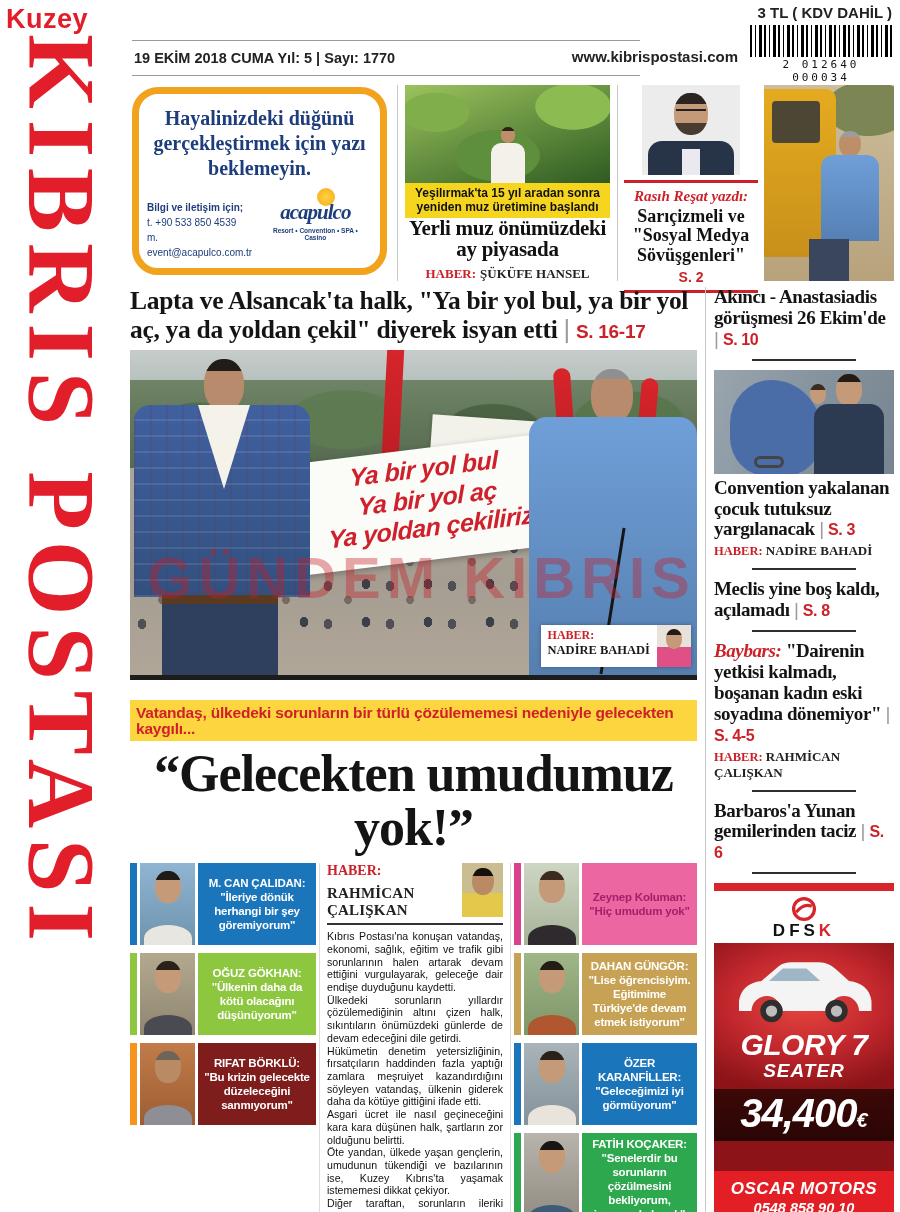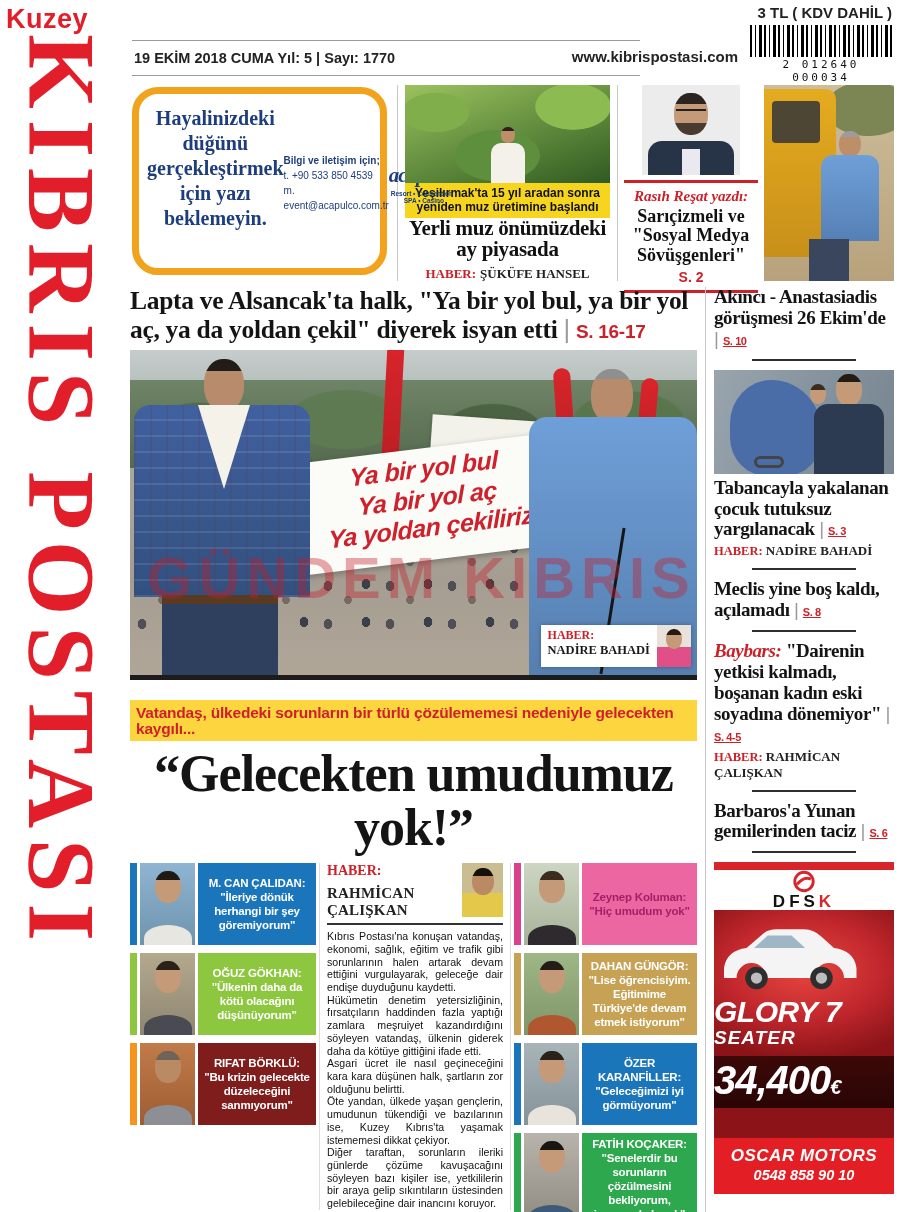--- a/index.html
+++ b/index.html
@@ -32,23 +32,23 @@
   .website{position:absolute;top:48px;right:156px;font:700 15px var(--sans);color:#222;}
   .dateline{position:absolute;left:2px;top:40px;width:508px;border-top:1px solid #9a9a9a;
             border-bottom:1px solid #9a9a9a;padding:9px 2px;font:700 14.5px var(--sans);color:#222;}
 
   
   .teasers{display:flex;height:196px;margin-top:3px;}
   .t-sep{border-right:1px solid var(--rule);}
 
   .ad-acapulco{width:268px;flex:0 0 268px;padding:2px 10px 2px 2px;}
   .acap-box{height:188px;border:7px solid #f2a31e;border-radius:26px;background:#fff;
-            padding:12px 8px 8px;display:flex;flex-direction:row;justify-content:space-between;}
+            padding:12px 8px 8px;display:flex;flex-direction:column;justify-content:space-between;}
   .acap-head{font:700 20px var(--serif);color:#1d3d7c;text-align:center;line-height:1.25;}
-  .acap-bottom{display:flex;align-items:center;justify-content:space-between;}
+  .acap-bottom{display:flex;align-items:flex-start;justify-content:space-between;}
   .acap-contact{font:700 10px var(--sans);color:#1d3d7c;line-height:1.5;}
   .acap-contact .thin{font-weight:400;}
   .acap-logo{text-align:center;position:relative;padding-right:4px;}
   .acap-sun{position:absolute;top:-12px;left:50%;width:18px;height:18px;border-radius:50%;
             background:radial-gradient(#ffd23d,#f6a81c);}
   .acap-name{font:italic 800 21px var(--serif);color:#1d3d7c;letter-spacing:-1px;}
   .acap-tag{font:700 6.5px var(--sans);color:#1d3d7c;margin-top:2px;}
 
   .banana{width:220px;flex:0 0 220px;padding:0 7px;}
   .banana-photo{height:98px;position:relative;background:
@@ -196,46 +196,46 @@
   .fb-name{display:block;color:#222;font:700 15px var(--serif);margin-top:6px;letter-spacing:.2px;}
   .fb-photo{width:52px;height:54px;position:relative;background:linear-gradient(#cbbd92 56%,#e3c84a 56%);}
   .fb-photo::before{content:"";position:absolute;top:5px;left:50%;transform:translateX(-50%);
      width:22px;height:27px;border-radius:46%;background:linear-gradient(#17110c 0 30%,#b98a63 30%);}
   .fbody{margin-top:5px;font:500 10.6px/1.2 var(--sans);text-align:justify;color:#111;}
   .fbody p{margin:0;}
 
   
   .rail{flex:1;padding-left:8px;}
   .rh{font:700 19px/1.1 var(--serif);letter-spacing:-.4px;color:#141414;}
-  .rh .pref{font-size:11px;text-decoration:underline;}
+  .rh .pref{font-size:16px;}
   .rlead{color:#cc2128;font-style:italic;}
   .rdiv{height:2px;background:#2e2e2e;width:58%;margin:9px auto;}
   .rby{font-family:var(--serif);font-weight:700;font-size:12.5px;margin-top:3px;}
   .rby .by-label{font-size:12.5px;}
   .arrest{height:104px;margin:2px 0 4px;position:relative;overflow:hidden;
      background:linear-gradient(110deg,#9aa5ad 0%,#8795a0 45%,#76858f 100%);}
   .a-drape{position:absolute;left:16px;top:10px;width:92px;height:96px;background:#4a6da8;
            border-radius:45% 55% 40% 40%;}
   .a-cuff{position:absolute;left:40px;bottom:6px;width:30px;height:12px;border:3px solid #444;border-radius:8px;background:none;}
   .a-officer{position:absolute;right:8px;top:4px;width:74px;height:100px;}
   .a-officer::before{content:"";position:absolute;top:0;left:50%;transform:translateX(-50%);
      width:26px;height:32px;border-radius:46%;background:linear-gradient(#241c14 0 24%,#c49a78 24%);}
   .a-officer::after{content:"";position:absolute;top:30px;left:50%;transform:translateX(-50%);
      width:70px;height:70px;border-radius:14px 14px 0 0;background:#2c3a52;}
   .a-woman{position:absolute;left:96px;top:14px;width:16px;height:20px;border-radius:46%;
      background:linear-gradient(#3a2c20 0 30%,#c49a78 30%);}
 
   
   .dfsk{margin-top:8px;}
   .dfsk-band{height:8px;background:#d8252b;}
-  .dfsk-logo{height:40px;background:#fff;display:flex;flex-direction:column;align-items:center;
+  .dfsk-logo{height:52px;background:#fff;display:flex;flex-direction:column;align-items:center;
              justify-content:center;}
   .dfsk-word{font:800 17px var(--sans);letter-spacing:4px;color:#111;line-height:1;}
   .dfsk-word .kred{color:#d8252b;}
-  .dfsk-main{height:228px;position:relative;text-align:left;padding-top:6px;
+  .dfsk-main{height:228px;position:relative;text-align:center;padding-top:6px;
      background:radial-gradient(140px 90px at 50% 26%,#e8473f 0%,#c1272d 55%,#8c1418 100%),
                 linear-gradient(#c1272d,#4a0b0a);}
   .dfsk-car{width:150px;margin:2px auto 0;}
   .dfsk-model{font:italic 800 30px var(--sans);color:#fff;letter-spacing:-.5px;line-height:1;}
   .dfsk-seat{font:italic 800 19px var(--sans);color:#fff;letter-spacing:1px;line-height:1.2;}
   .dfsk-pricewrap{background:linear-gradient(#3c0907,#2a0505);margin-top:6px;padding:4px 0 8px;}
   .dfsk-price{font:italic 800 40px var(--sans);color:#fff;letter-spacing:-1px;line-height:1;}
   .dfsk-cur{font:italic 800 20px var(--sans);color:#fff;}
   .dfsk-footer{background:#e31e25;color:#fff;text-align:center;padding:8px 2px 10px;}
   .dfsk-dealer{font:italic 800 17px var(--sans);letter-spacing:.5px;}
@@ -398,20 +398,21 @@
           <div class="fcol-b">
             <div class="fb-byline">
               <div>
                 <span class="fb-label">HABER:</span>
                 <span class="fb-name">RAHMİCAN ÇALIŞKAN</span>
               </div>
               <div class="fb-photo"></div>
             </div>
             <div class="fbody">
               <p>Kıbrıs Postası'na konuşan vatandaş, ekonomi, sağlık, eğitim ve trafik gibi sorunlarının halen artarak devam ettiğini vurgulayarak, geleceğe dair endişe duyduğunu kaydetti.</p>
+              <p>Ülkedeki sorunların yıllardır çözülemediğinin altını çizen halk, sıkıntıların önümüzdeki günlerde de devam edeceğini dile getirdi.</p>
               <p>Hükümetin denetim yetersizliğinin, fırsatçıların haddinden fazla yaptığı zamlara meşruiyet kazandırdığını söyleyen vatandaş, ülkenin giderek daha da kötüye gittiğini ifade etti.</p>
               <p>Asgari ücret ile nasıl geçineceğini kara kara düşünen halk, şartların zor olduğunu belirtti.</p>
               <p>Öte yandan, ülkede yaşan gençlerin, umudunun tükendiği ve bazılarının ise, Kuzey Kıbrıs'ta yaşamak istememesi dikkat çekiyor.</p>
               <p>Diğer taraftan, sorunların ileriki günlerde çözüme kavuşacağını söyleyen bazı kişiler ise, yetkililerin bir araya gelip sıkıntıların üstesinden gelebileceğine dair inancını koruyor.</p>
             </div>
           </div>
 
           <div class="fcol-c">
             <div class="quote-card">
               <div class="q-bar" style="background: rgb(217, 65, 140);"></div>
@@ -459,21 +460,21 @@
         <div class="rdiv"></div>
 
         <div class="arrest">
           <div class="a-woman"></div>
           <div class="a-drape"></div>
           <div class="a-cuff"></div>
           <div class="a-officer"></div>
         </div>
 
         <div class="rh">
-          <span>Tabancayla yakalanan çocuk tutuksuz yargılanacak</span>
+          <span>Convention yakalanan çocuk tutuksuz yargılanacak</span>
           <span class="pipe">|</span>
           <span class="pref">S. 3</span>
         </div>
         <div class="rby">
           <span class="by-label">HABER:</span>
           <span class="by-name">NADİRE BAHADİ</span>
         </div>
         <div class="rdiv"></div>
 
         <div class="rh">

